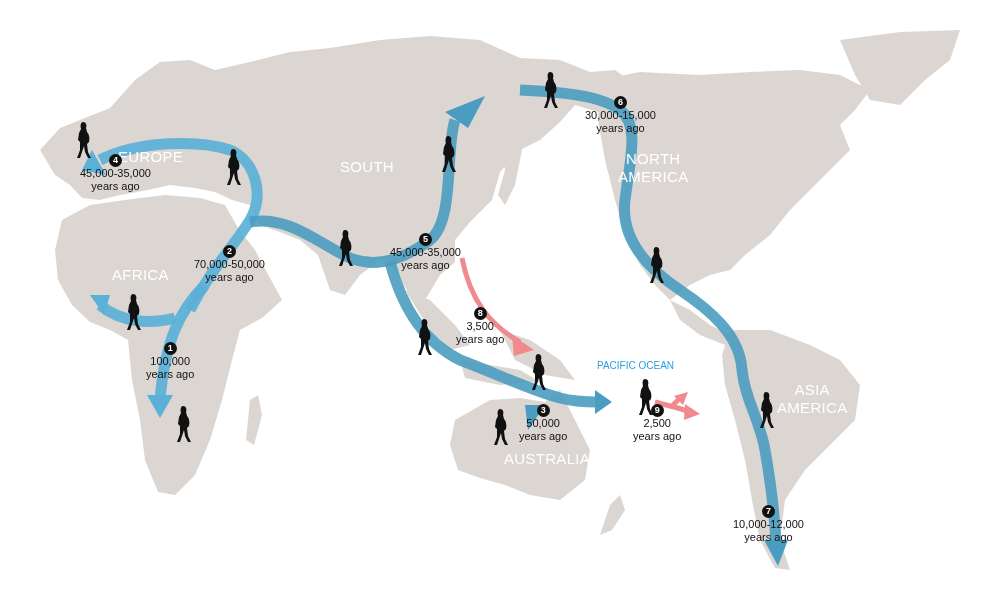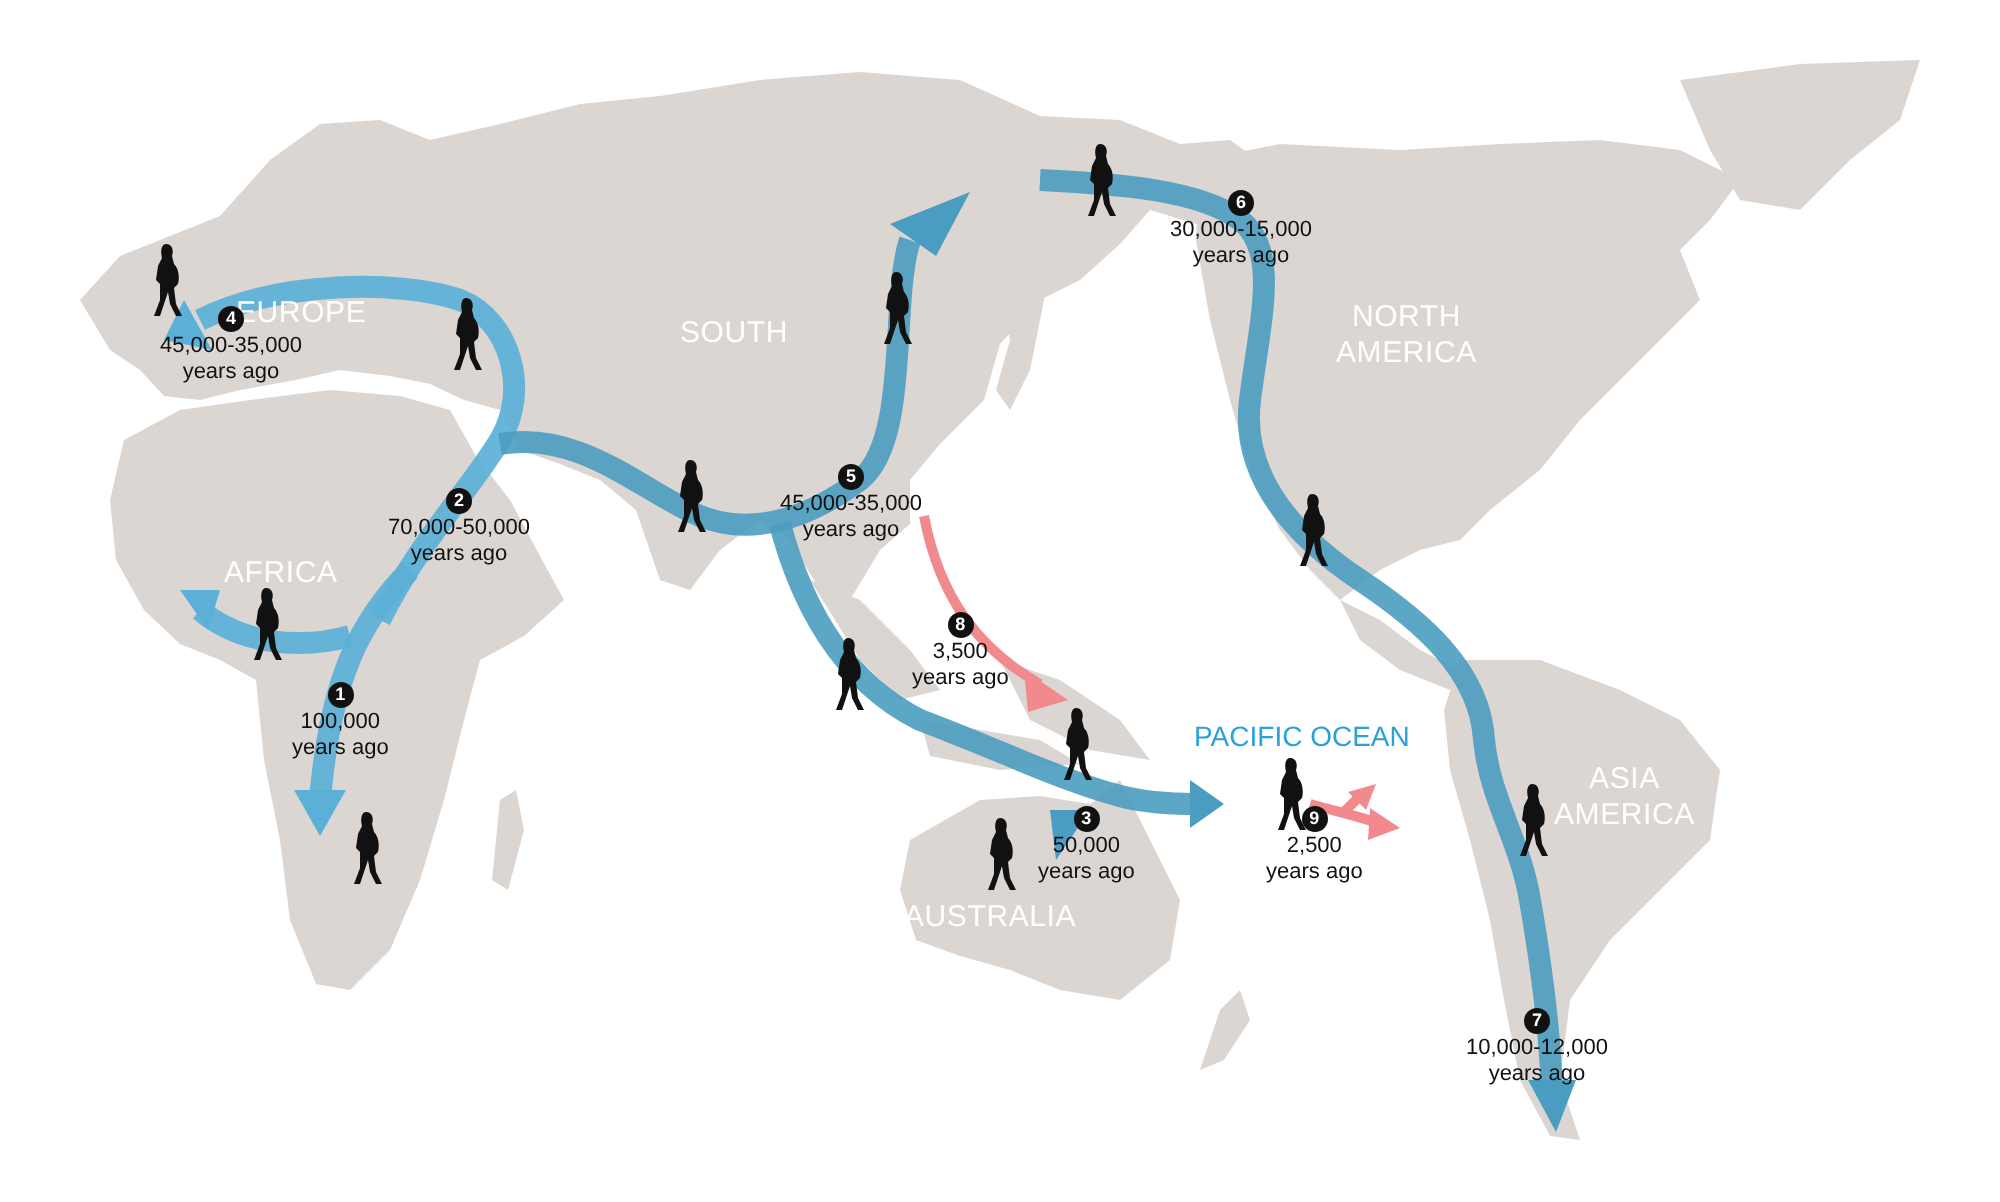--- a/index.html
+++ b/index.html
@@ -6,21 +6,21 @@
   body { width: 1000px; height: 601px; overflow: hidden; position: relative; font-family: "Liberation Sans", "DejaVu Sans", sans-serif; }
   #map { position: absolute; left: 0; top: 0; width: 1000px; height: 601px; }
   .land { fill: #dcd6d3; }
   .route-blue { fill: none; stroke: #5bb0d8; stroke-width: 11; stroke-linecap: butt; stroke-linejoin: round; opacity: 0.92; }
   .route-blue-dark { fill: none; stroke: #4a9cc0; stroke-width: 11; stroke-linecap: butt; stroke-linejoin: round; opacity: 0.9; }
   .head-blue { fill: #5bb0d8; }
   .head-blue-dark { fill: #4a9cc0; }
   .route-red { fill: none; stroke: #f08a8c; stroke-width: 5; stroke-linecap: butt; }
   .head-red { fill: #f08a8c; }
   .continent-label { position: absolute; color: #ffffff; font-size: 15px; letter-spacing: 0.3px; text-align: center; line-height: 18px; white-space: nowrap; }
-  .ocean-label { position: absolute; color: #2aa0dd; font-size: 14px; white-space: nowrap; }
+  .ocean-label { position: absolute; color: #2aa0dd; font-size: 10px; white-space: nowrap; }
   .marker { position: absolute; text-align: center; white-space: nowrap; }
   .badge { display: inline-block; width: 13px; height: 13px; border-radius: 50%; background: #111; color: #fff; font-size: 9px; font-weight: bold; line-height: 13px; text-align: center; }
   .date { font-size: 11px; color: #111; line-height: 13px; }
   .human { position: absolute; width: 22px; height: 40px; }
   .human svg { width: 100%; height: 100%; display: block; }
 </style>
 </head>
 <body>
 
 <svg id="map" viewBox="0 0 1000 601" xmlns="http://www.w3.org/2000/svg">
@@ -76,31 +76,31 @@
     <path class="route-red" d="M462,258 C470,300 490,325 520,342"></path>
     <polygon class="head-red" points="512,335 534,350 514,356"></polygon>
     <path class="route-red" d="M655,402 C665,405 680,408 690,412"></path>
     <polygon class="head-red" points="685,404 700,414 684,420"></polygon>
     <path class="route-red" d="M672,406 L680,398"></path>
     <polygon class="head-red" points="674,396 688,392 683,405"></polygon>
   </g>
 </svg>
 
 <div class="continent-label" style="left:118px; top:148px;">EUROPE</div>
-<div class="continent-label" style="left:112px; top:266px;margin-top:12px;">AFRICA</div>
+<div class="continent-label" style="left:112px; top:266px;">AFRICA</div>
 <div class="continent-label" style="left:340px; top:158px;">SOUTH</div>
-<div class="continent-label" style="left:668px; top:150px;">
+<div class="continent-label" style="left:618px; top:150px;">
   <div>NORTH</div>
   <div>AMERICA</div>
 </div>
 <div class="continent-label" style="left:777px; top:381px;">
   <div>ASIA</div>
   <div>AMERICA</div>
 </div>
-<div class="continent-label" style="left:452px; top:450px;">AUSTRALIA</div>
+<div class="continent-label" style="left:504px; top:450px;">AUSTRALIA</div>
 
 <div class="ocean-label" style="left:597px; top:360px;">PACIFIC OCEAN</div>
 
 <div class="marker" style="left:146px; top:337px;">
   <span class="badge">1</span>
   <div class="date">100,000</div>
   <div class="date">years ago</div>
 </div>
 <div class="marker" style="left:194px; top:240px;">
   <span class="badge">2</span>

